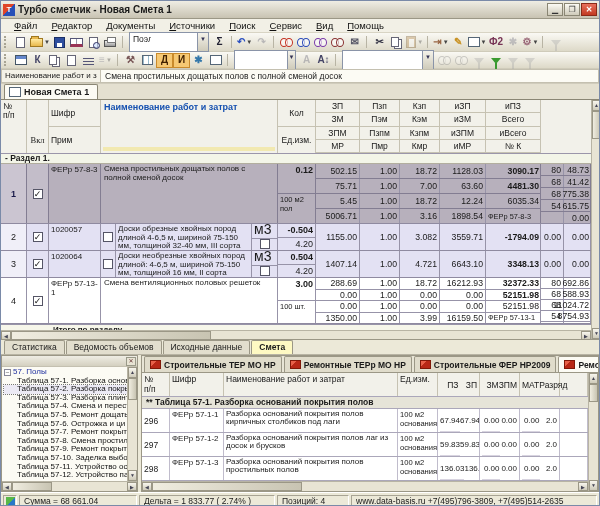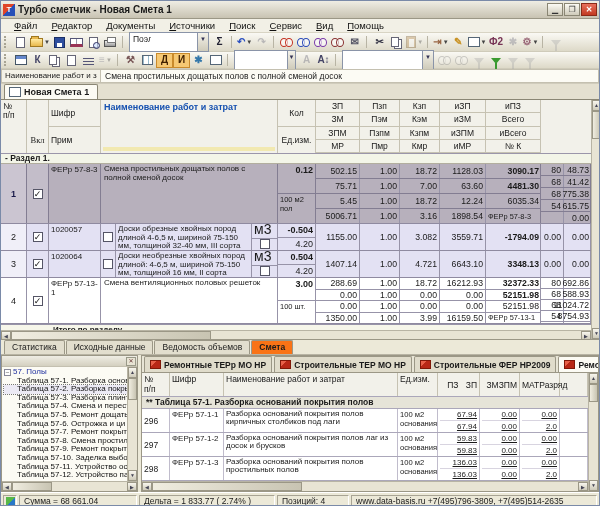--- a/index.html
+++ b/index.html
@@ -163,21 +163,21 @@
   .nw-unit .c { flex:1; display:flex; align-items:center; justify-content:center; }
   .cbx { width:10px; height:10px; background:#fff; border:1px solid #556; font-size:9px; line-height:9px;
     text-align:center; color:#111; display:inline-block; }
   .footrow { height:6px; flex:0 0 6px; overflow:hidden; background:#F6F6EA; border-top:1px solid #9793A8;
     font-weight:bold; font-size:8px; padding-left:52px; }
   
   .viewtabs { height:15px; flex:0 0 15px; background:#ECE9D8; display:flex; align-items:flex-end; padding-left:3px;
     border-bottom:1px solid #B8B4A4; }
   .vtab { border:1px solid #9B9786; border-bottom:none; background:#E2DECE; font-size:8.5px; padding:1px 7px;
     margin-right:1px; border-radius:2px 2px 0 0; height:14px; }
-  .vtab.active { background:#f97316; font-weight:bold; }
+  .vtab.active { background:#fef9c3; font-weight:bold; }
   
   .bottom { flex:0 0 137px; height:137px; display:flex; background:#ECE9D8; }
   .bl-panel { width:137px; flex:0 0 137px; border:1px solid #9B9786; background:#FCFBF4; display:flex; flex-direction:column; }
   .bl-head { height:11px; flex:0 0 11px; background:linear-gradient(#EFEDE4,#D4D0C0); border-bottom:1px solid #C4C0B0;
     display:flex; justify-content:flex-end; align-items:center; padding-right:1px; }
   .bl-close { width:10px; height:9px; border:1px solid #998; background:#E8E4D4; font-size:6px; line-height:7px;
     text-align:center; color:#633; }
   .bl-body { flex:1; display:flex; overflow:hidden; }
   .tree { flex:1; overflow:hidden; padding:1px 0 0 2px; font-size:8px; line-height:8.6px; white-space:nowrap; }
   .tree-root { color:#2030A0; display:flex; align-items:center; }
@@ -203,21 +203,21 @@
   .twoline { display:flex; flex-direction:row; text-align:right; }
   .twoline > div { flex:1; display:flex; align-items:center; justify-content:flex-end; }
   .bt-group { height:12px; flex:0 0 12px; background:#E6E4D8; border-bottom:1px solid #ABA7BA; font-weight:bold;
     font-size:8.5px; line-height:11px; padding-left:4px; white-space:nowrap; overflow:hidden;}
   .btrow { height:24px; flex:0 0 24px; display:flex; border-bottom:1px solid #ABA7BA; background:#fff; font-size:8px; }
   .btrow > div { border-right:1px solid #C0BCCC; padding:0 2px; overflow:hidden; }
   .btrow .bc-num { display:flex; align-items:center; font-size:8.5px; }
   .btrow .bc-code { padding-top:1px; }
   .btrow .bc-name { line-height:8.4px; padding-top:1px; }
   .btrow .bc-unit { font-size:7.6px; line-height:9px; padding-top:1px; }
-  .btcell { display:flex; flex-direction:column;text-decoration:underline; }
+  .btcell { display:flex; flex-direction:row; }
   .btcell > div { flex:1; display:flex; align-items:center; justify-content:flex-end; border-bottom:1px solid #D8D4E0; }
   .btcell > div:last-child { border-bottom:none; }
   
   .statusbar { height:17px; flex:0 0 17px; background:#ECE9D8; border-top:1px solid #fff; display:flex;
     align-items:center; padding:1px 2px; font-size:8.5px; gap:2px; }
   .sb-sec { border:1px solid; border-color:#A8A494 #FFF #FFF #A8A494; height:13px; display:flex; align-items:center;
     padding:0 4px; white-space:nowrap; overflow:hidden; }
   .sb-icon { width:14px; flex:0 0 14px; justify-content:center; padding:0;}
   .sb-icon .ig { width:9px; height:9px; background:linear-gradient(135deg,#58B848 0 50%,#2878C8 50%); }
   .sb-sum{width:118px;flex:0 0 118px;} .sb-delta{width:136px;flex:0 0 136px;} .sb-pos{width:72px;flex:0 0 72px;}
@@ -697,22 +697,22 @@
     <div class="vscroll">
       <div class="sbtn">▲</div>
       <div class="sthumb"></div>
       <div class="strack"></div>
       <div class="sbtn">▼</div>
     </div>
   </div>
 
   <div class="viewtabs" id="viewtabs">
       <div class="vtab">Статистика</div>
+      <div class="vtab">Ведомость объемов</div>
       <div class="vtab">Исходные данные</div>
-      <div class="vtab">Ведомость объемов</div>
       <div class="vtab active">Смета</div>
     </div>
 
   <div class="bottom">
     <div class="bl-panel">
       <div class="bl-head">
         <div class="bl-close">✕</div>
       </div>
       <div class="bl-body">
         <div class="tree" id="tree">
@@ -745,25 +745,25 @@
         <div class="sthumb" style="width:40px"></div>
         <div class="strack"></div>
         <div class="sbtn">▶</div>
       </div>
     </div>
     <div class="splitter"></div>
     <div class="br-panel">
       <div class="cat-tabs" id="cattabs">
           <div class="cattab">
             <span class="sh sh-catalog"></span>
-            <span>Ремонтные ТЕРр МО НР</span>
+            <span>Строительные ТЕР МО НР</span>
           </div>
           <div class="cattab">
             <span class="sh sh-catalog"></span>
-            <span>Строительные ТЕР МО НР</span>
+            <span>Ремонтные ТЕРр МО НР</span>
           </div>
           <div class="cattab">
             <span class="sh sh-catalog"></span>
             <span>Строительные ФЕР НР2009</span>
           </div>
           <div class="cattab active">
             <span class="sh sh-catalog"></span>
             <span>Ремонтные ФЕРр НР2009</span>
           </div>
         </div>

